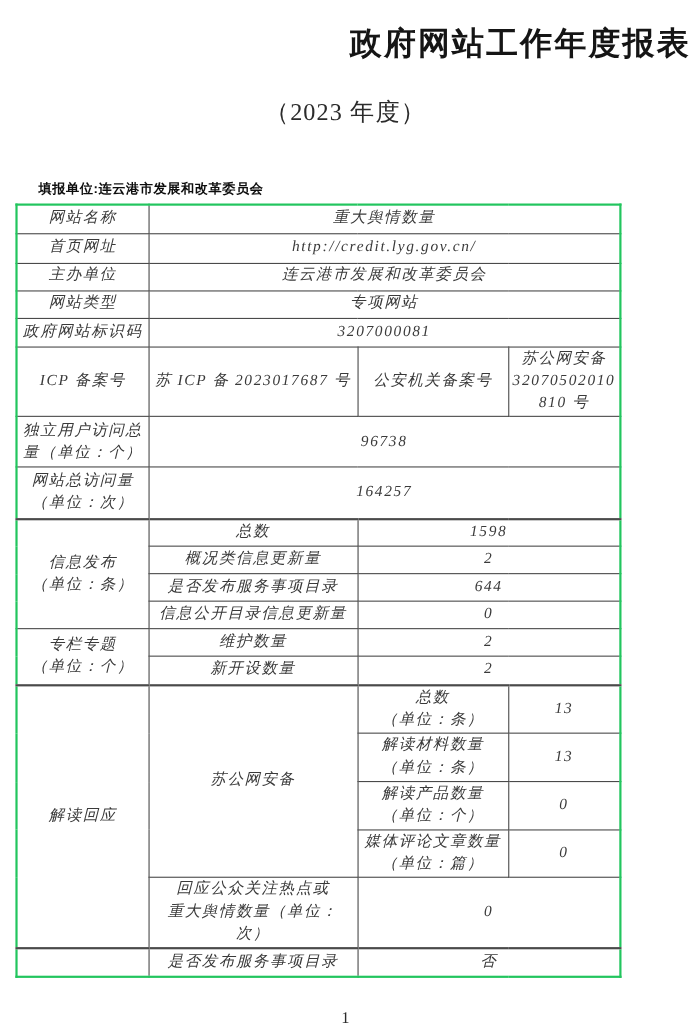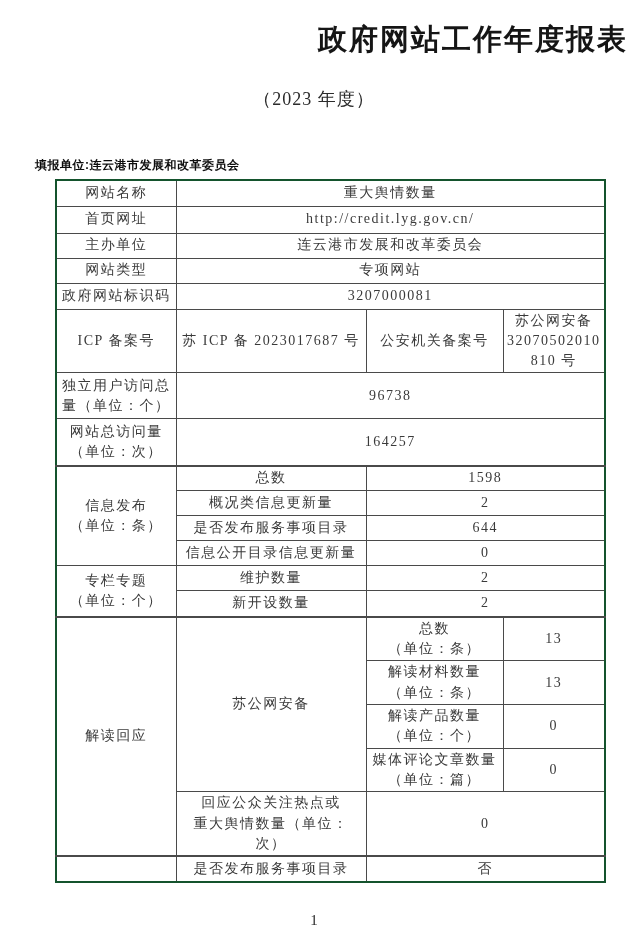--- a/index.html
+++ b/index.html
@@ -19,38 +19,39 @@
     text-align: right;
     font-family: "Liberation Sans", "DejaVu Sans", sans-serif;
     font-weight: bold;
     font-size: 29px;
     letter-spacing: 2px;
     color: #151515;
   }
   .doc-subtitle {
     margin-top: 27px;
     text-align: center;
-    font-size: 18px;
+    font-size: 22px;
     letter-spacing: 1px;
     color: #2b2b2b;
   }
   .filer-line {
     margin: 46px 0 5px 35px;
     font-family: "Liberation Sans", "DejaVu Sans", sans-serif;
     font-weight: bold;
     font-size: 12px;
     letter-spacing: 0.5px;
     color: #0d0d0d;
   }
   table.report {
     border-collapse: collapse;
     table-layout: fixed;
     width: 549px;
-    margin-left: 55px;
-    border: 2px solid #14532d;
+    margin-left: 14px;
+    border: 2px solid #22c55e;
+    font-style: italic;
   }
   table.report td {
     border: 1px solid #4a4a4a;
     text-align: center;
     vertical-align: middle;
     font-size: 14px;
     line-height: 1.45;
     letter-spacing: 1.5px;
     padding: 1px 2px;
     white-space: pre-line;

